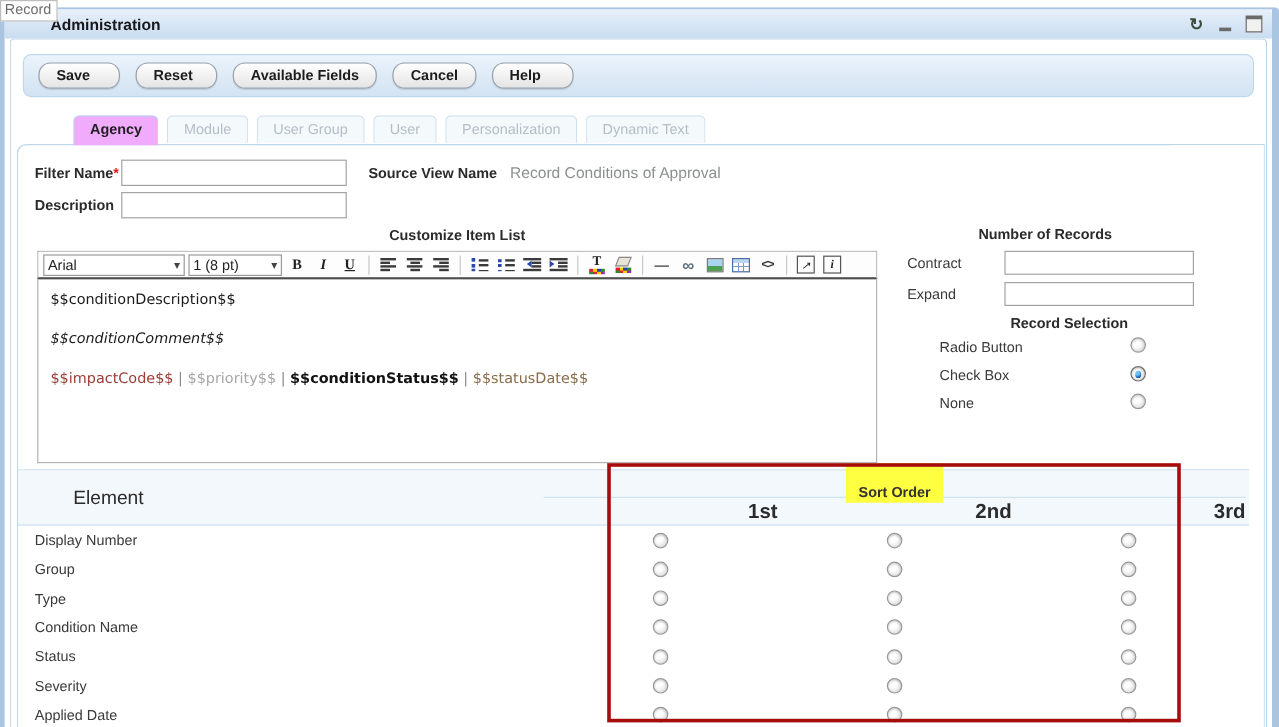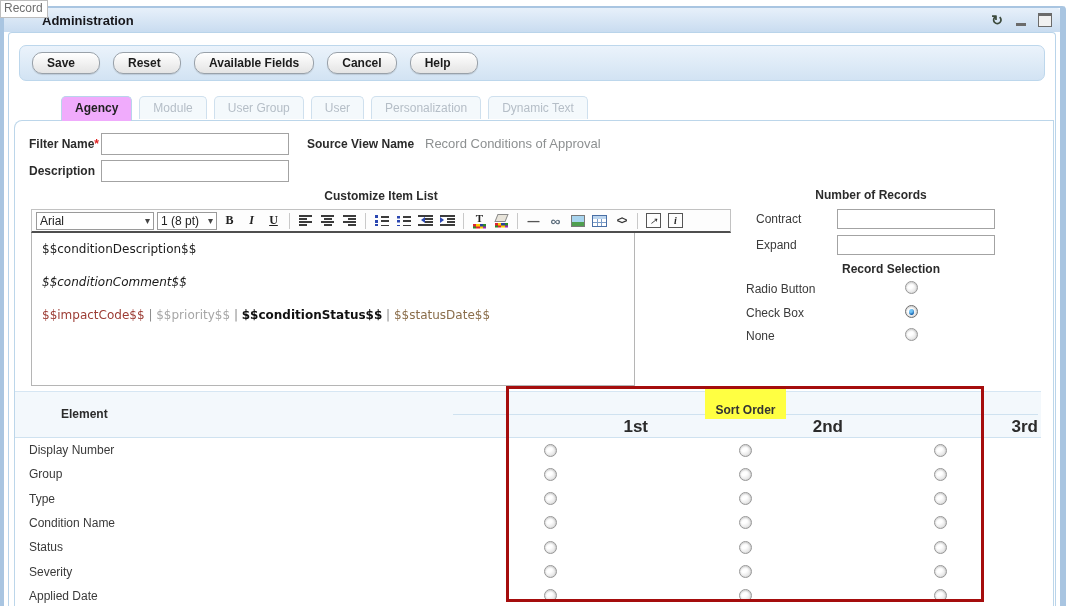--- a/index.html
+++ b/index.html
@@ -106,39 +106,39 @@
   .icon-image i{display:block;width:14px;height:12px;border:1px solid #7a7a7a;box-sizing:border-box;
      background:linear-gradient(180deg,#a8d4ee 0 55%,#4f9e4f 55%);}
   .icon-insert-table i{display:block;width:15px;height:12px;border:1px solid #4a6fa5;box-sizing:border-box;
      background:linear-gradient(#bcd5ee 0 3px,transparent 3px),
      repeating-linear-gradient(90deg,transparent 0 3.6px,#7a9cc8 3.6px 4.6px),
      repeating-linear-gradient(0deg,transparent 0 3.2px,#7a9cc8 3.2px 4.2px);background-color:#fff;}
   .icon-html-source{font-size:10px;font-weight:bold;letter-spacing:-1px;color:#333;}
   .boxed i{display:flex;align-items:center;justify-content:center;width:13px;height:13px;
      border:1px solid #555;font-size:9px;color:#222;background:#fdfdfd;}
   .icon-info i{font-family:"Liberation Serif",serif;font-weight:bold;font-size:10px;}
-  .edbody{position:absolute;left:16px;top:112px;width:604px;height:153px;box-sizing:border-box;
+  .edbody{position:absolute;left:16px;top:112px;width:700px;height:153px;box-sizing:border-box;
           border:1px solid #b5b5b5;border-top:none;background:#fff;padding:8px 10px;
           font-family:"DejaVu Sans",sans-serif;font-size:12px;color:#1a1a1a;}
   .edline{line-height:16px;margin-bottom:17px;white-space:nowrap;}
   
   .nr-row{position:absolute;left:741px;height:20px;font-size:12px;color:#3a3a3a;}
   .nr-row input{position:absolute;left:81px;top:-3px;width:152px;height:16px;border:1px solid #a3a3a3;font-size:12px;}
-  .opt-row{position:absolute;left:731px;height:16px;font-size:12px;color:#3a3a3a;white-space:nowrap;}
+  .opt-row{position:absolute;left:768px;height:16px;font-size:12px;color:#3a3a3a;white-space:nowrap;}
   .radio{width:13px;height:13px;border-radius:50%;border:1px solid #979797;box-sizing:border-box;
          background:radial-gradient(circle at 35% 30%,#ffffff 0 30%,#ececec 60%,#cdcdcd);
          box-shadow:inset 0 1px 2px rgba(0,0,0,.22);cursor:pointer;}
   .radio.sel{border-color:#6e6e6e;}
   .radio.sel::after{content:"";display:block;width:6px;height:6px;margin:2.5px auto 0;border-radius:50%;
          background:radial-gradient(circle at 35% 30%,#6fc2f5 0 30%,#0c5aa8 75%,#06386c);}
   .opt-radio{position:absolute;left:159px;top:-1px;}
   
   .sort-band{position:absolute;left:0;right:12px;top:270px;height:47px;background:#f3f8fc;
              border-top:1px solid #d6e6f3;border-bottom:1px solid #cfe2f0;box-sizing:border-box;}
-  .element-lbl{position:absolute;left:14px;top:286px;font-size:12px;font-weight:bold;color:#2b2b2b;padding-left:32px;}
+  .element-lbl{position:absolute;left:14px;top:286px;font-size:16px;font-weight:normal;color:#2b2b2b;padding-left:32px;}
   .sort-cols{position:absolute;left:438px;width:585px;top:270px;height:47px;}
   .so-row{height:23px;border-bottom:1px solid #cfe2f0;display:flex;align-items:center;justify-content:center;}
   .so-chip{background:#ffff42;padding:17px 10px 2px;font-size:12px;font-weight:bold;color:#333;}
   .col-row{height:23px;display:grid;grid-template-columns:1fr 1fr 1fr;align-items:center;}
   .col-row div{text-align:right;font-size:17px;font-weight:bold;color:#2b2b2b;}
   .sort-rows{position:absolute;left:0;right:12px;top:317px;bottom:0;display:flex;flex-direction:column;}
   .srow{position:relative;flex:1;display:flex;align-items:center;}
   .srow .rlabel{position:absolute;left:14px;font-size:12px;color:#3a3a3a;white-space:nowrap;}
   .srow .rgrid{position:absolute;left:438px;width:585px;height:100%;display:grid;grid-template-columns:1fr 1fr 1fr;align-items:center;justify-items:center;}
   .annotation{position:absolute;left:491px;top:265px;width:478px;height:216px;border:3px solid #a50d0d;
@@ -194,21 +194,21 @@
         <div class="grayval" style="left:410px;top:15px;">Record Conditions of Approval</div>
         <div class="lbl" style="left:14px;top:43px;">Description</div>
         <input class="tinput" style="left: 86px; top: 39px; width: 180px;" value="">
 
         <div class="secthead" style="left:16px;top:68px;width:700px;">Customize Item List</div>
         <div class="edtoolbar">
             <div class="sel" style="width: 118px;">
               <span>Arial</span>
               <span class="arr">▾</span>
             </div>
-            <div class="sel" style="width: 60px;">
+            <div class="sel" style="width: 78px;">
               <span>1 (8 pt)</span>
               <span class="arr">▾</span>
             </div>
             <span class="tbi icon-bold">B</span>
             <span class="tbi icon-italic">I</span>
             <span class="tbi icon-underline">U</span>
             <span class="sep"></span>
             <span class="tbi icon-align-left">
               <i></i>
             </span>

